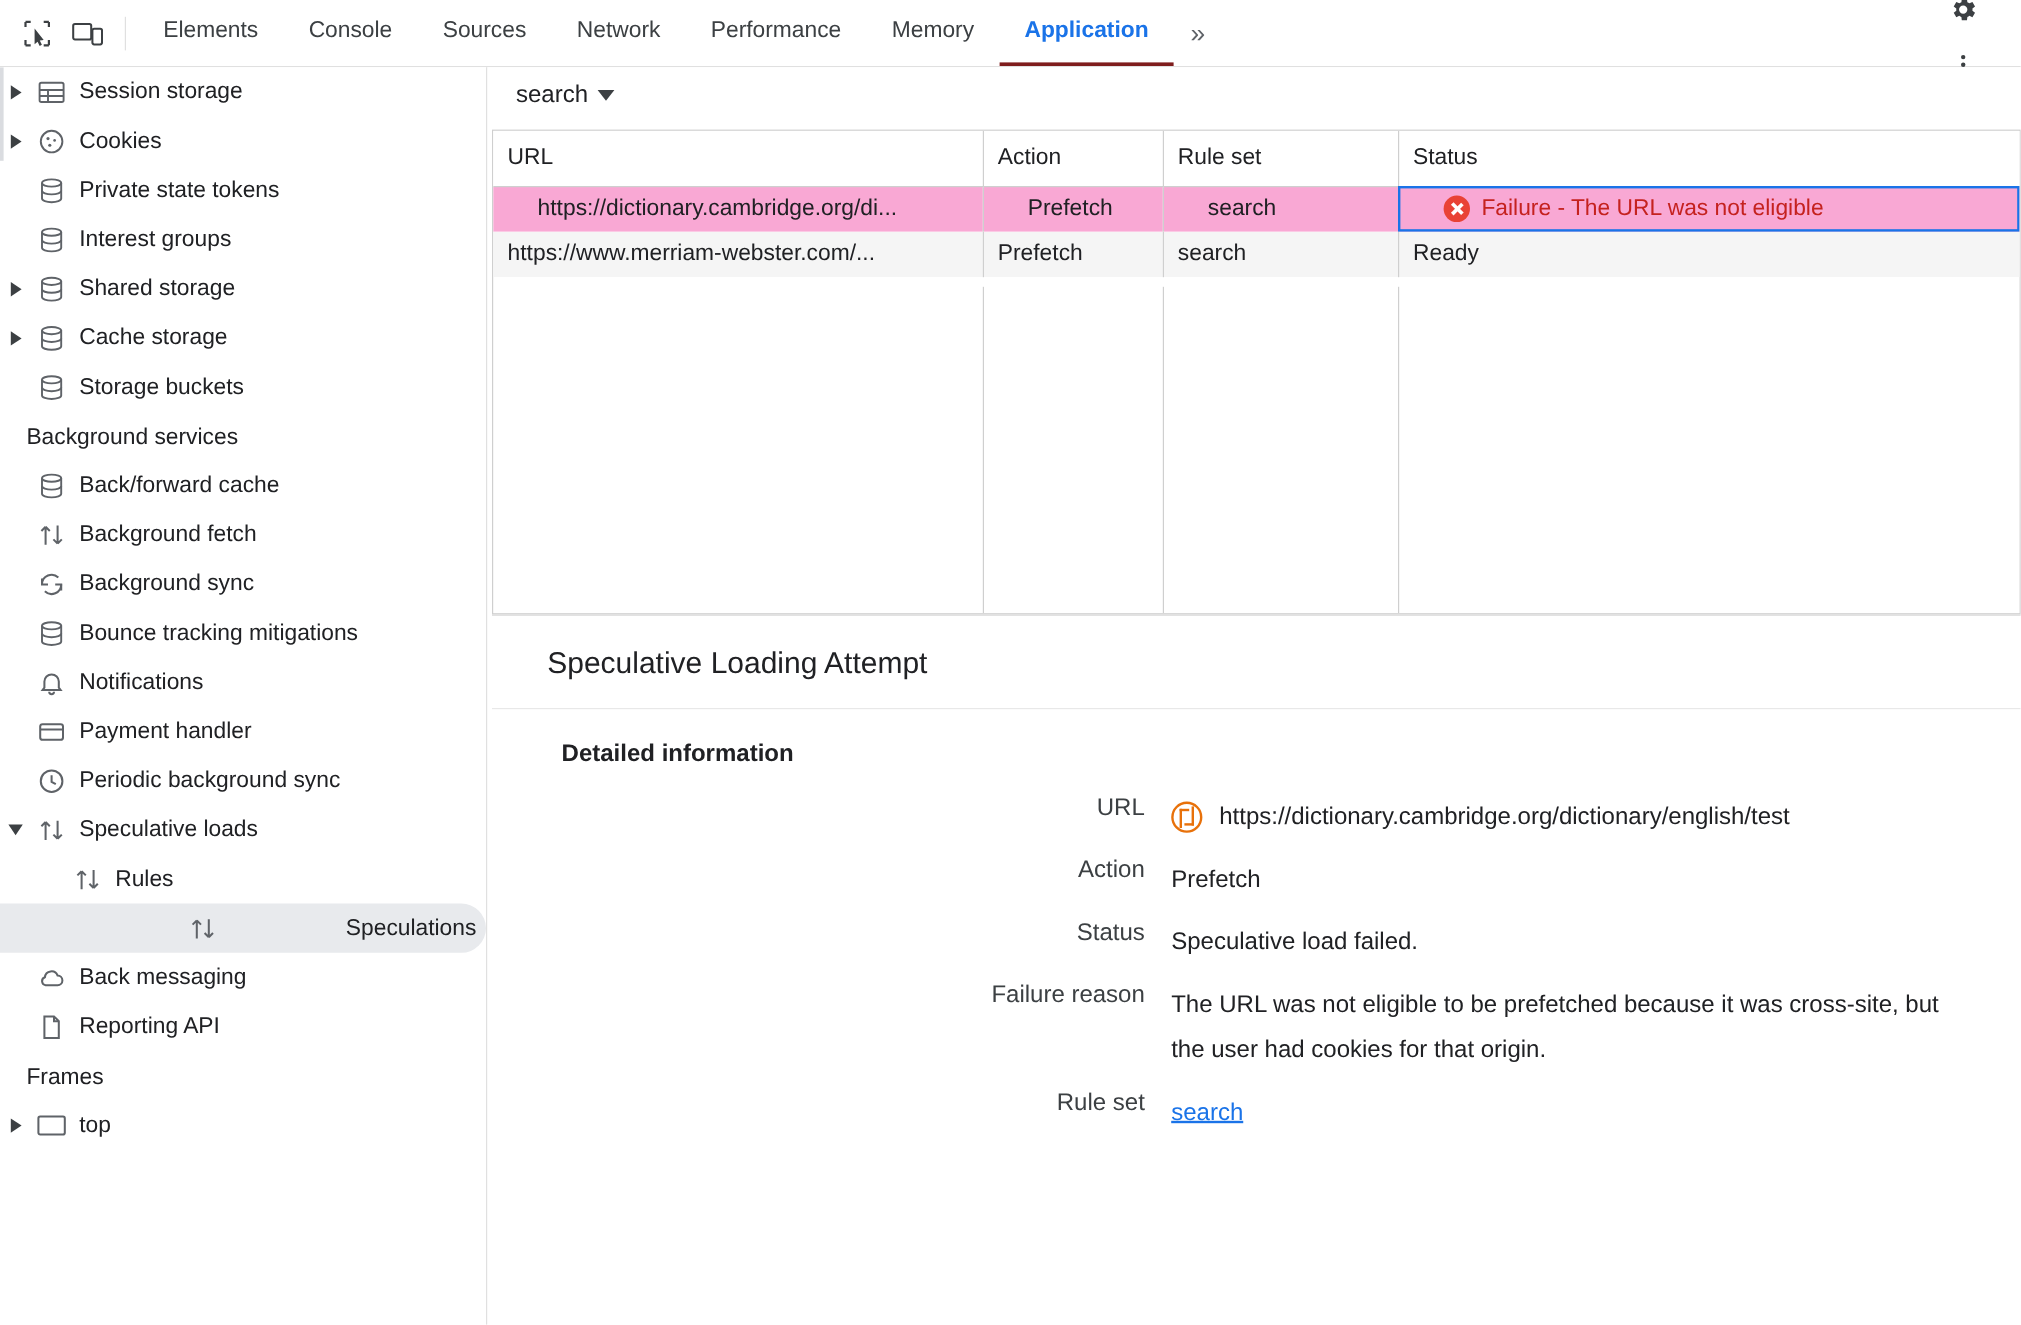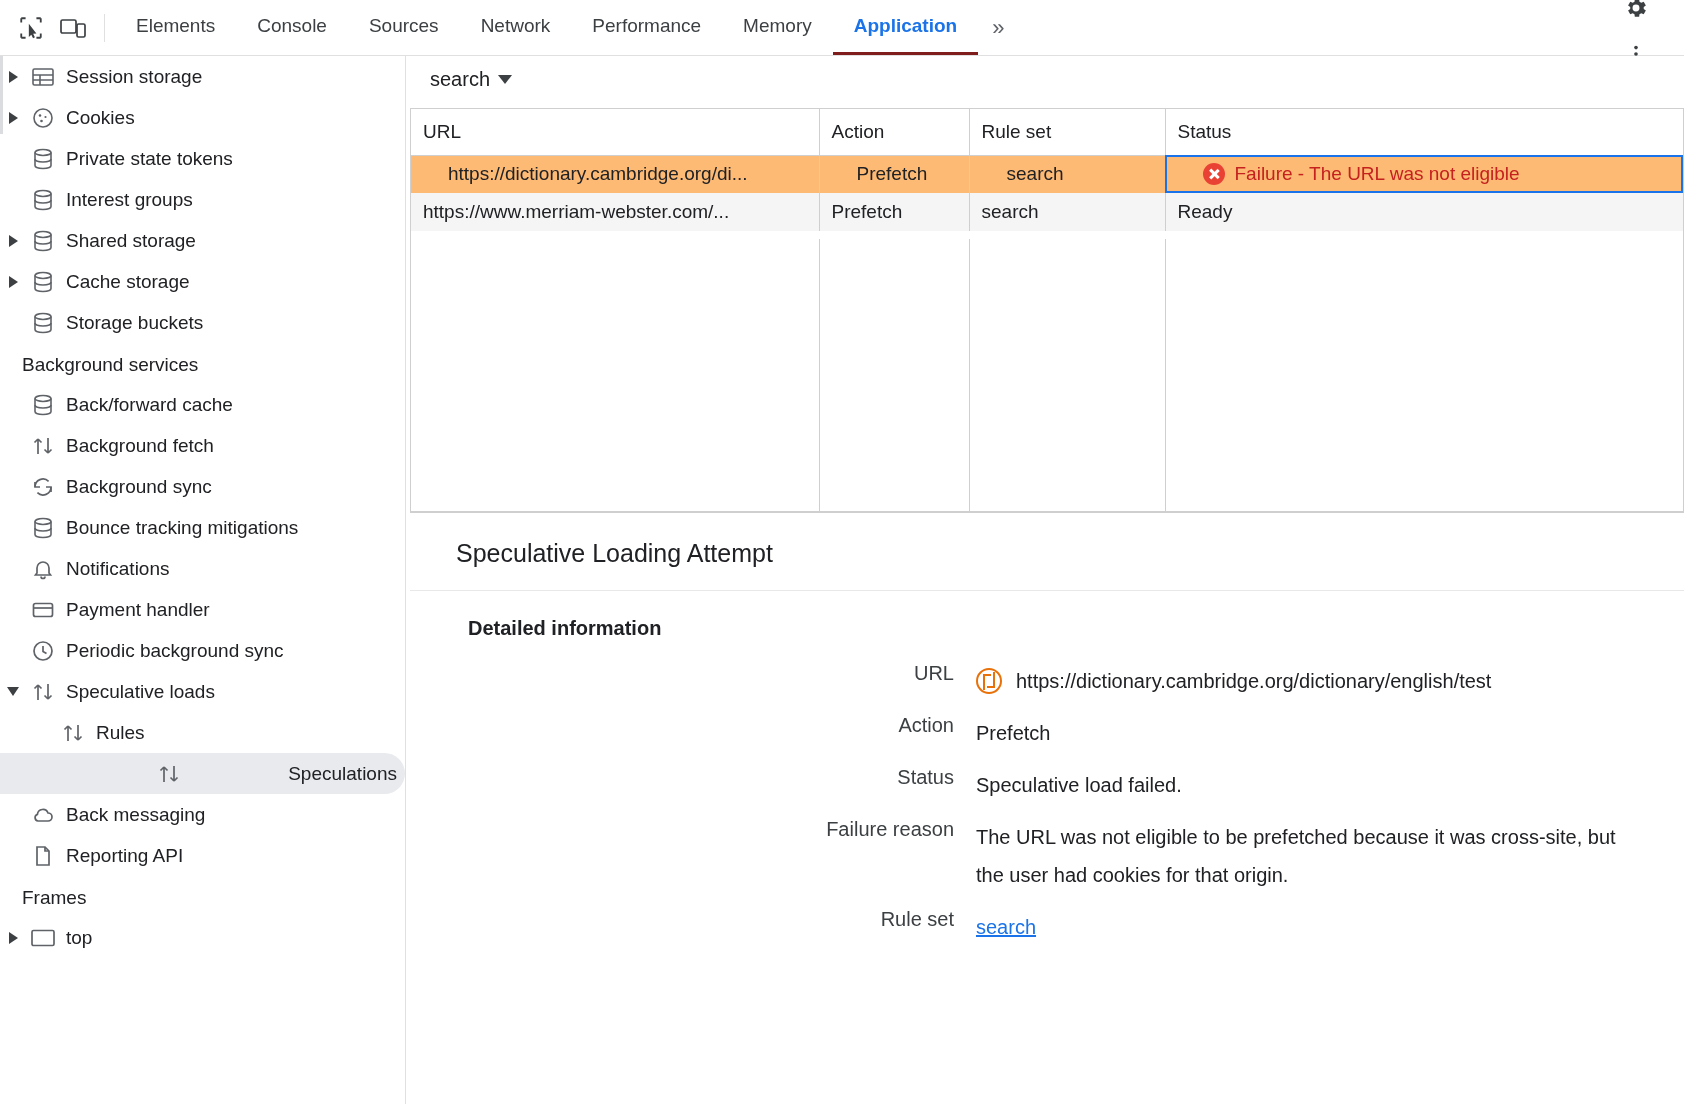--- a/index.html
+++ b/index.html
@@ -211,21 +211,21 @@
   }
   table.grid td {
     padding: 6px 12px;
     height: 38px;
     border-right: 1px solid #cfcfcf;
     color: #202124;
     overflow: hidden;
     text-overflow: ellipsis;
     white-space: nowrap;
   }
-  table.grid tr.row-selected td { background: #fdba74; padding-left: 37px; }
+  table.grid tr.row-selected td { background: #f9a8d4; padding-left: 37px; }
   table.grid tr.row-alt td { background: #f5f5f5; }
   .col-url { width: 408px; }
   .col-action { width: 150px; }
   .col-ruleset { width: 196px; }
   .status-cell {
     position: relative;
   }
   .status-focus {
     outline: 2px solid #1a73e8;
     outline-offset: -2px;

